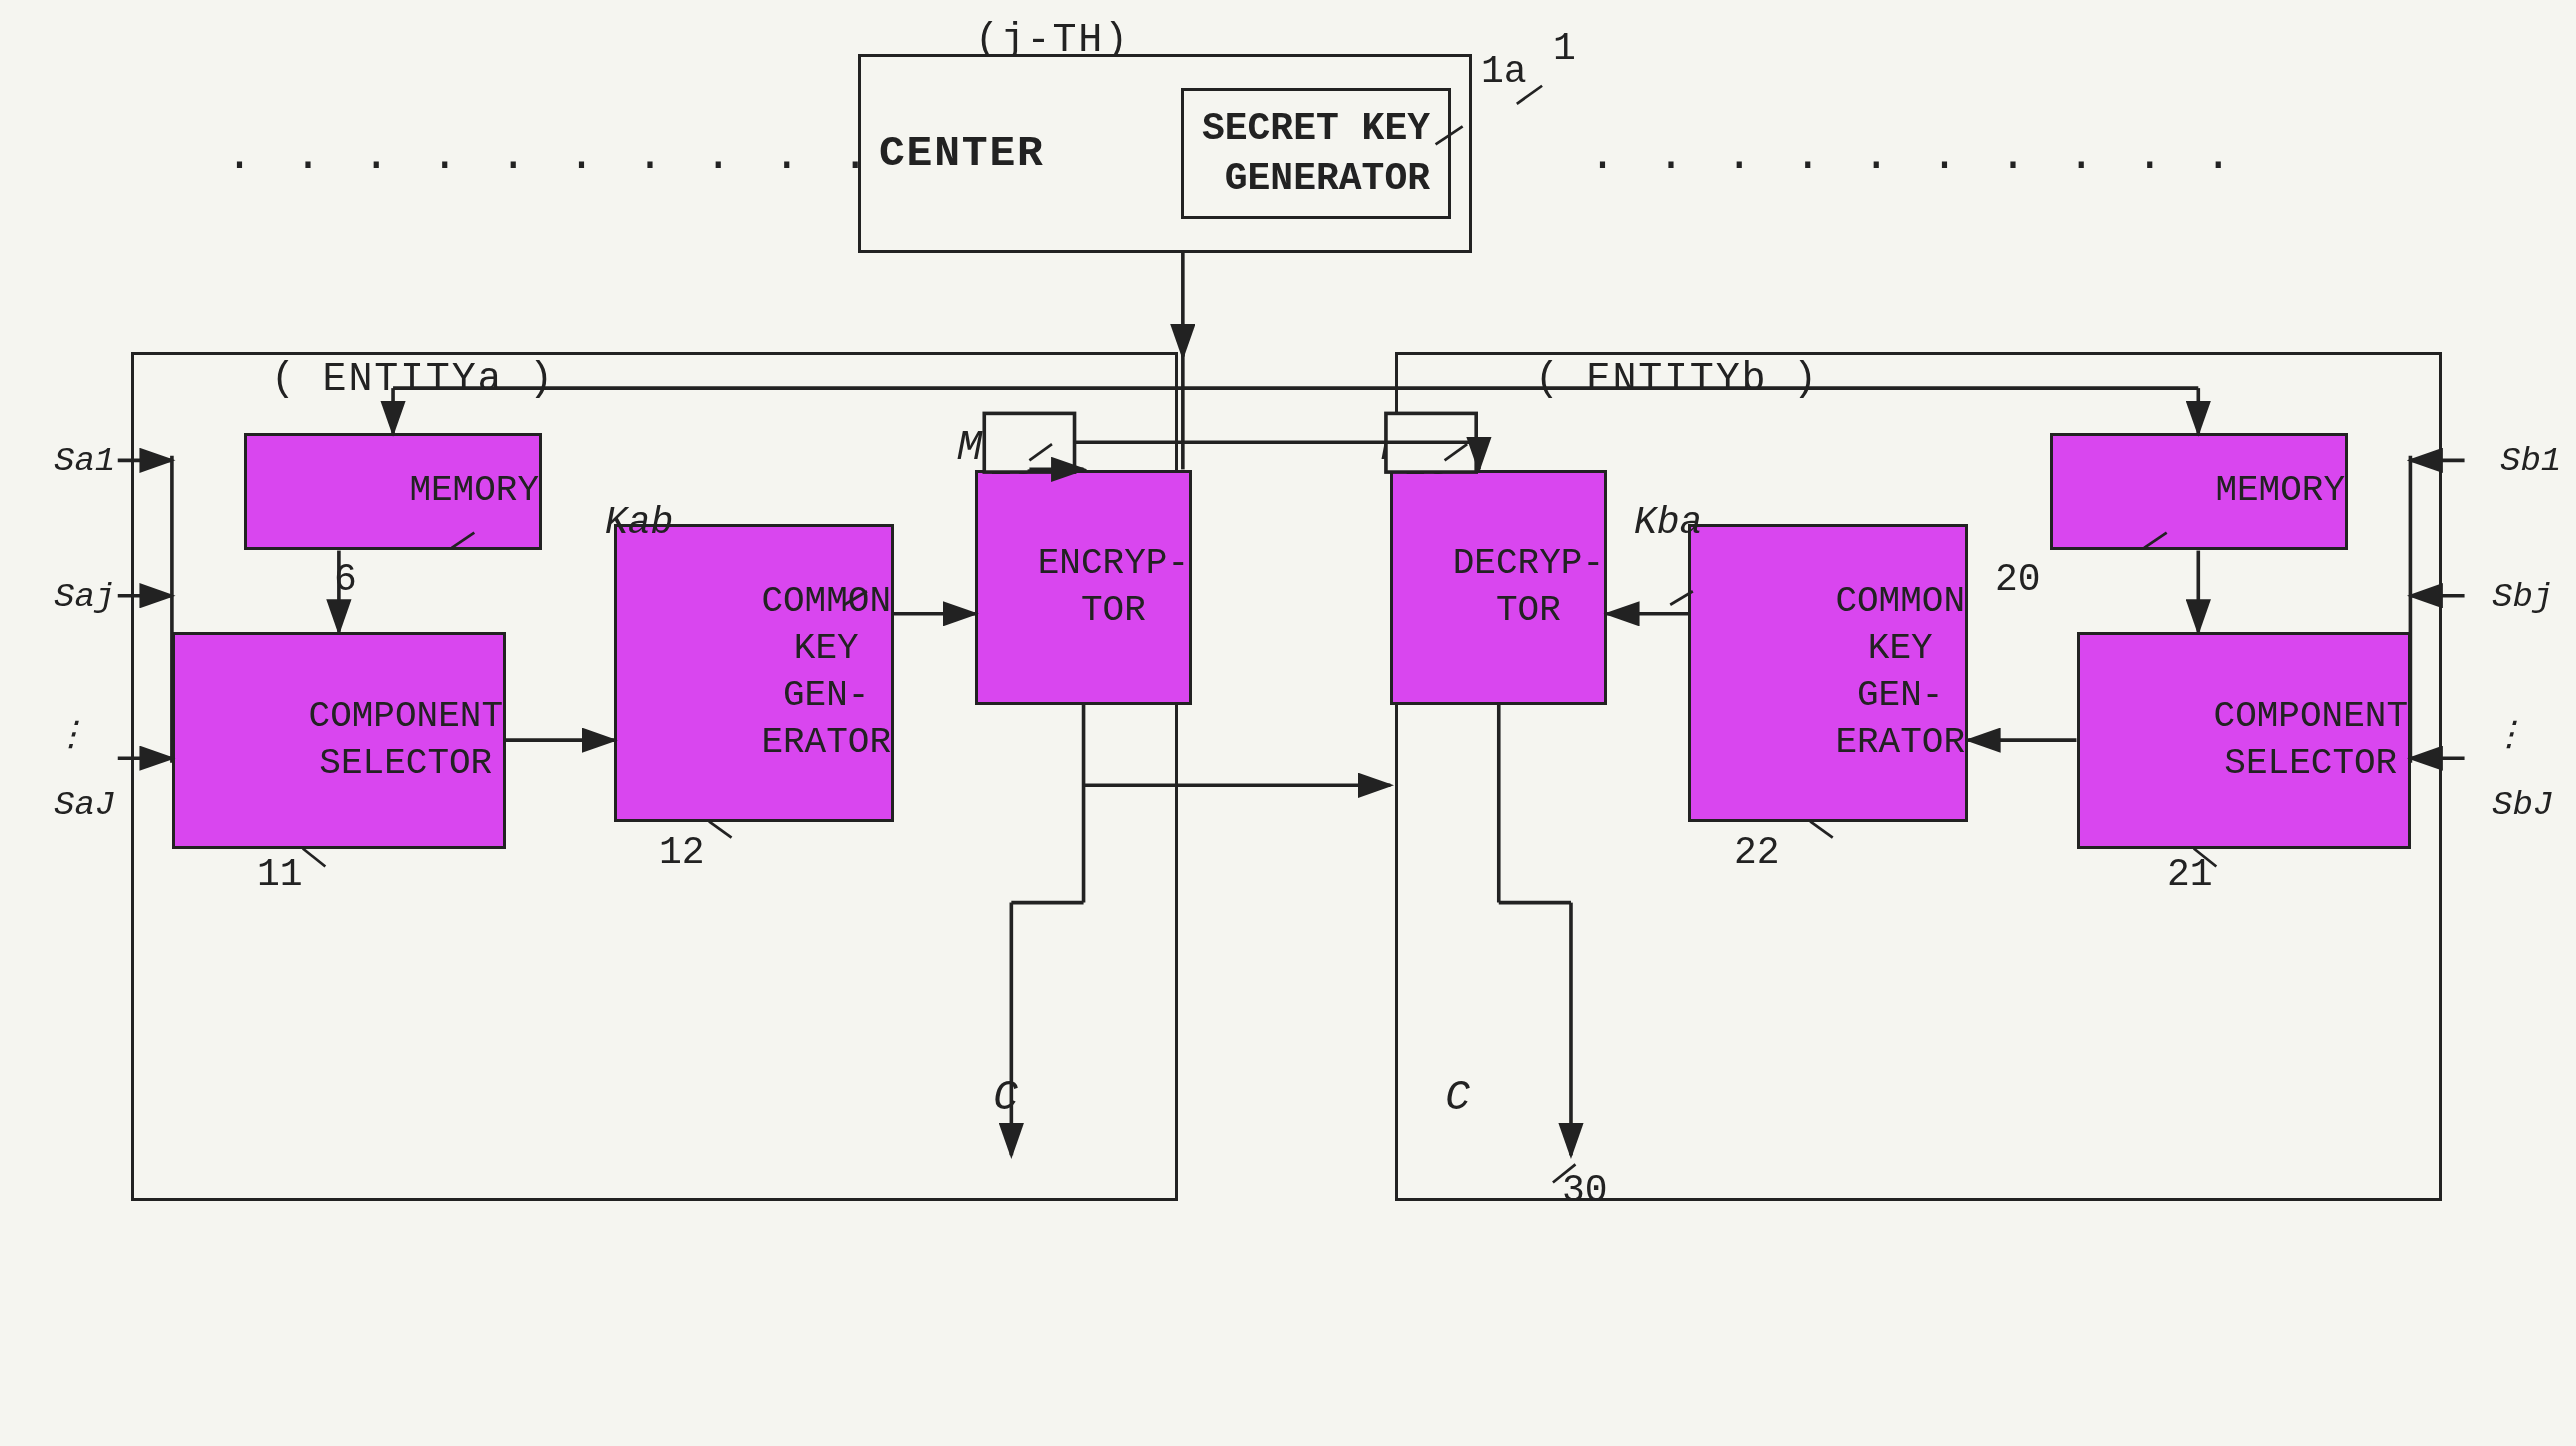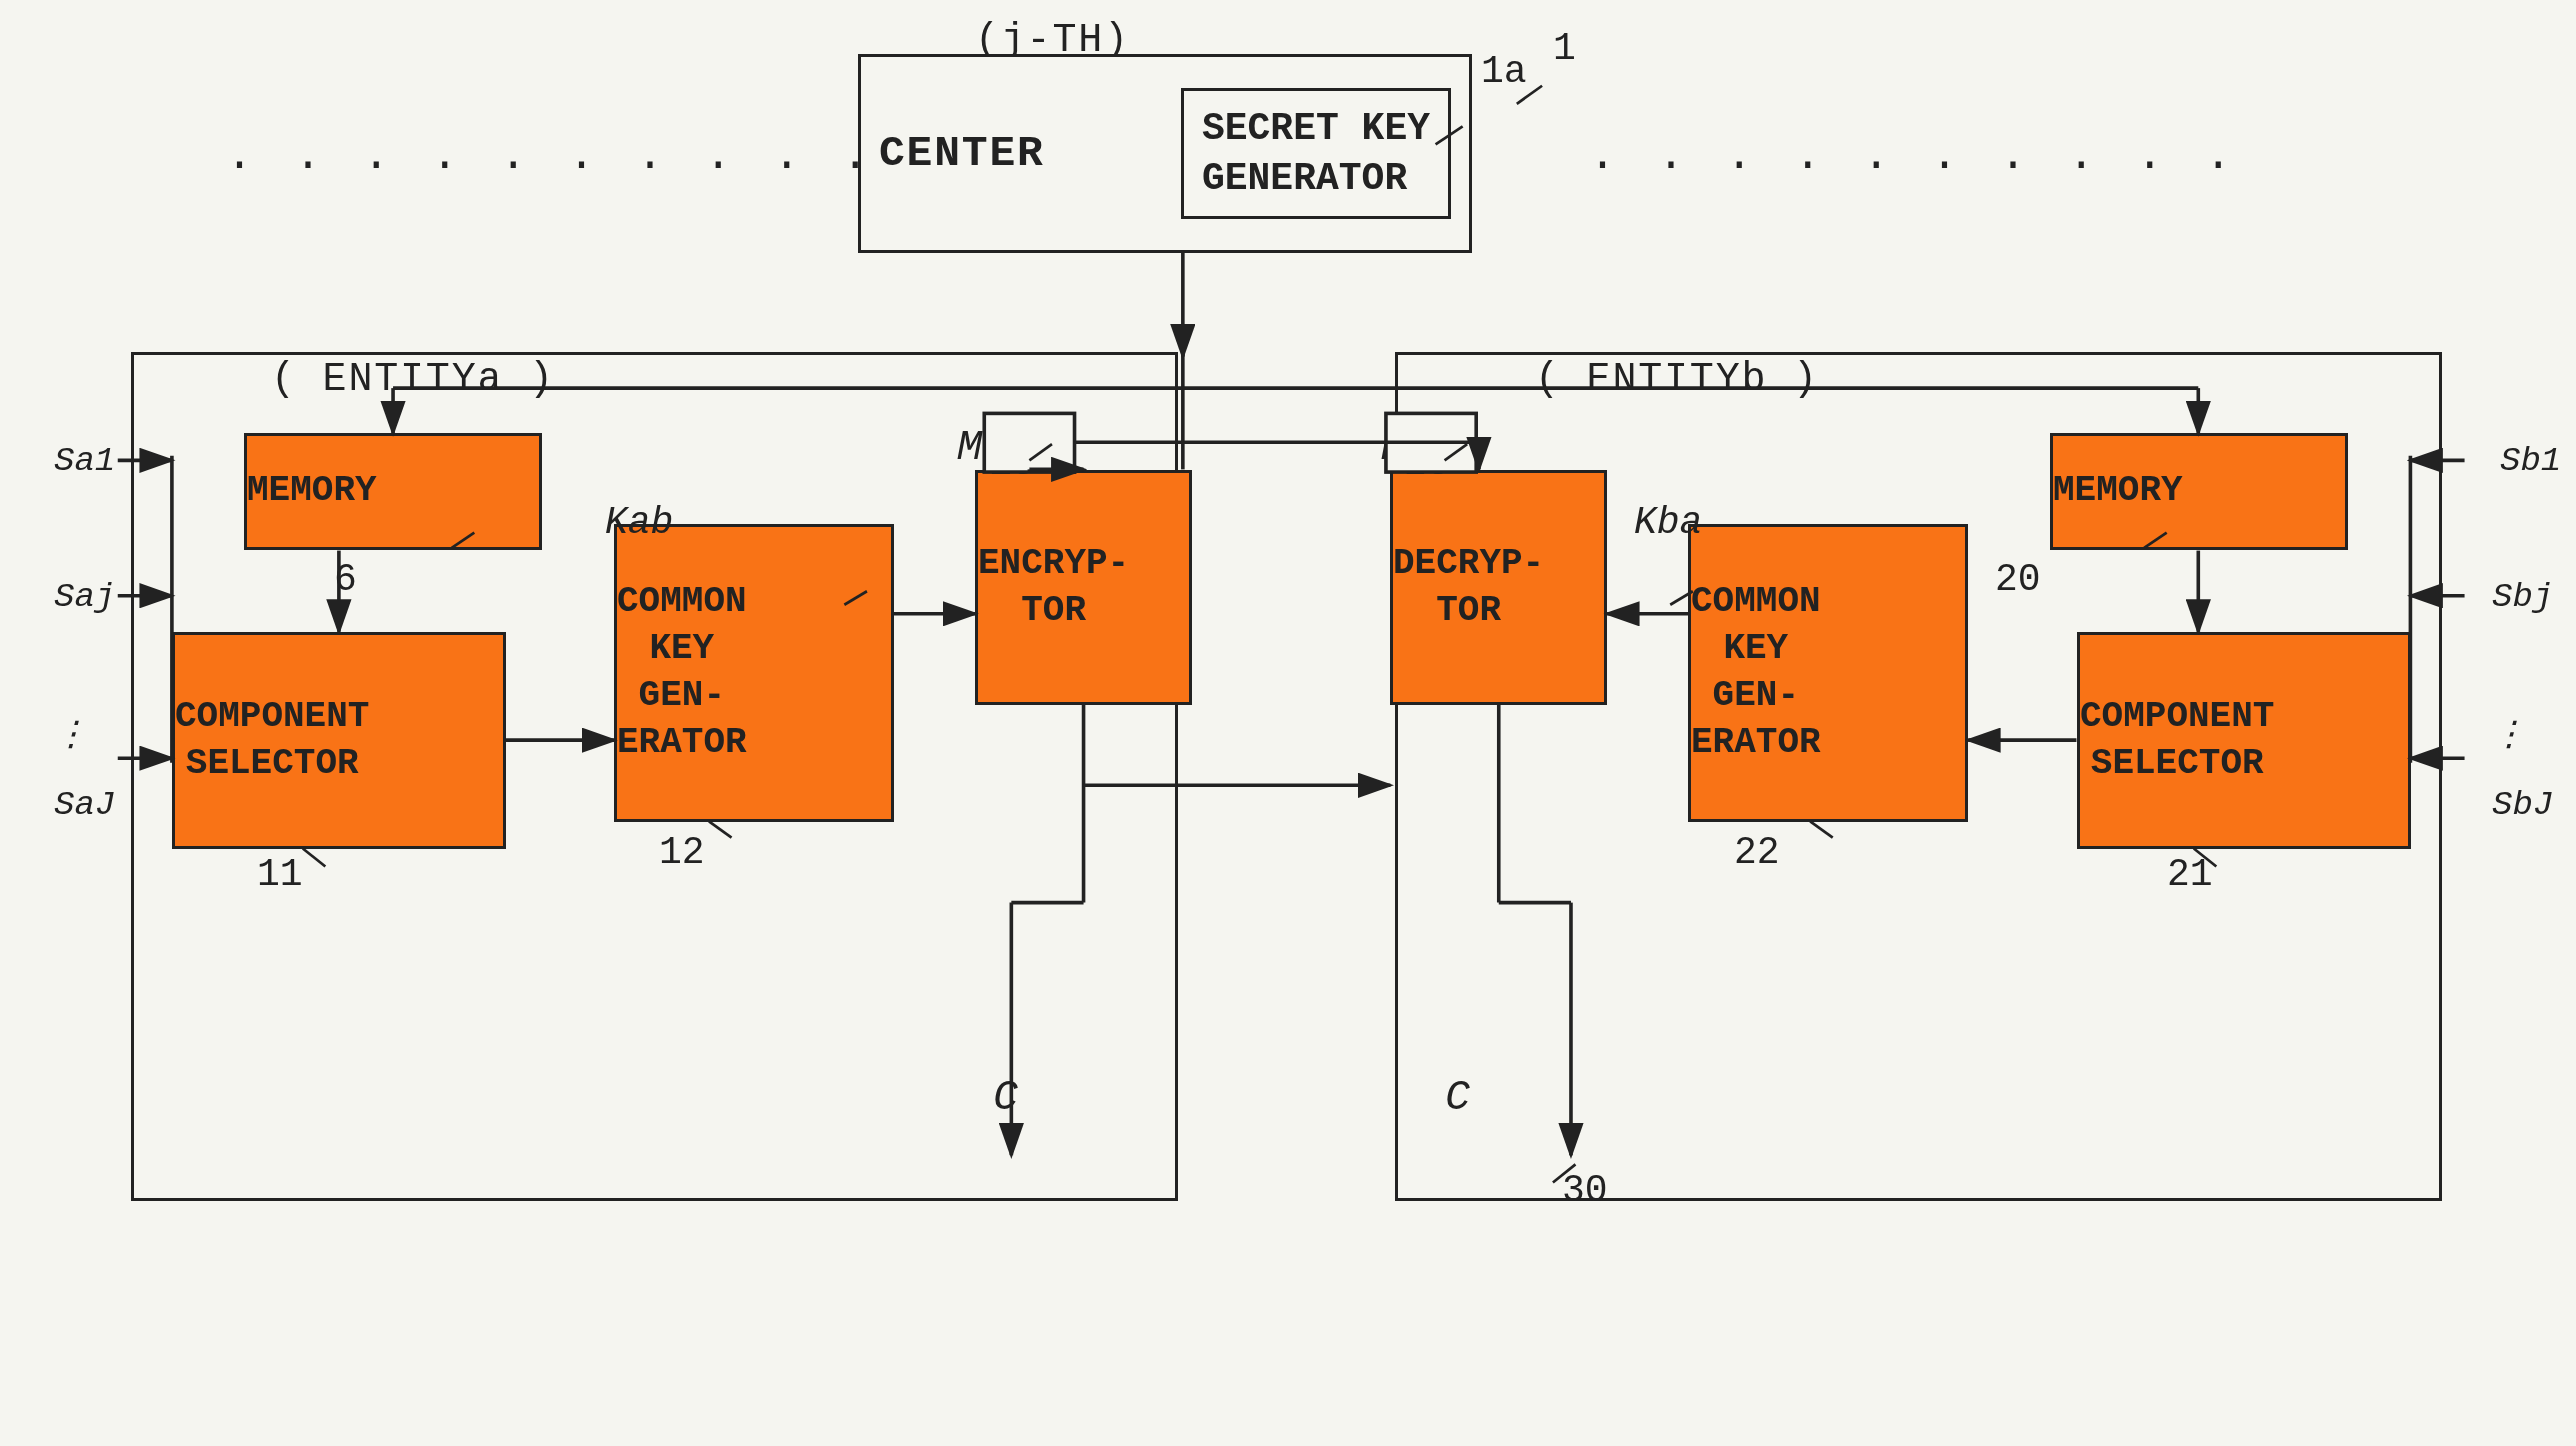--- a/index.html
+++ b/index.html
@@ -38,21 +38,21 @@
       font-size: 43px;
       font-weight: bold;
       letter-spacing: 1.8px;
       color: #222;
       padding-right: 18px;
     }
 
     .secret-key-box {
       border: 3.6px solid #222;
       padding: 13.5px 18px;
-      text-align: left;
+      text-align: right;
       font-size: 38px;
       font-weight: bold;
       line-height: 1.3;
       color: #222;
       position: relative;
     }
 
     .ref-1a {
       position: absolute;
       top: 50px;
@@ -135,27 +135,27 @@
       font-size: 40px;
       color: #222;
       letter-spacing: 1.8px;
       font-family: Liberation Mono, monospace;
     }
 
     
     .comp-box {
       position: absolute;
       border: 3.6px solid #222;
-      background: #f97316;
+      background: #d946ef;
       display: flex;
       align-items: center;
-      justify-content: flex-start;
+      justify-content: flex-end;
       text-align: center;
       font-size: 36px;
-      font-weight: bold;
+      font-weight: normal;
       line-height: 1.3;
       color: #222;
     }
 
     
     .memory-a {
       top: 433px;
       left: 244px;
       width: 298px;
       height: 117px;

